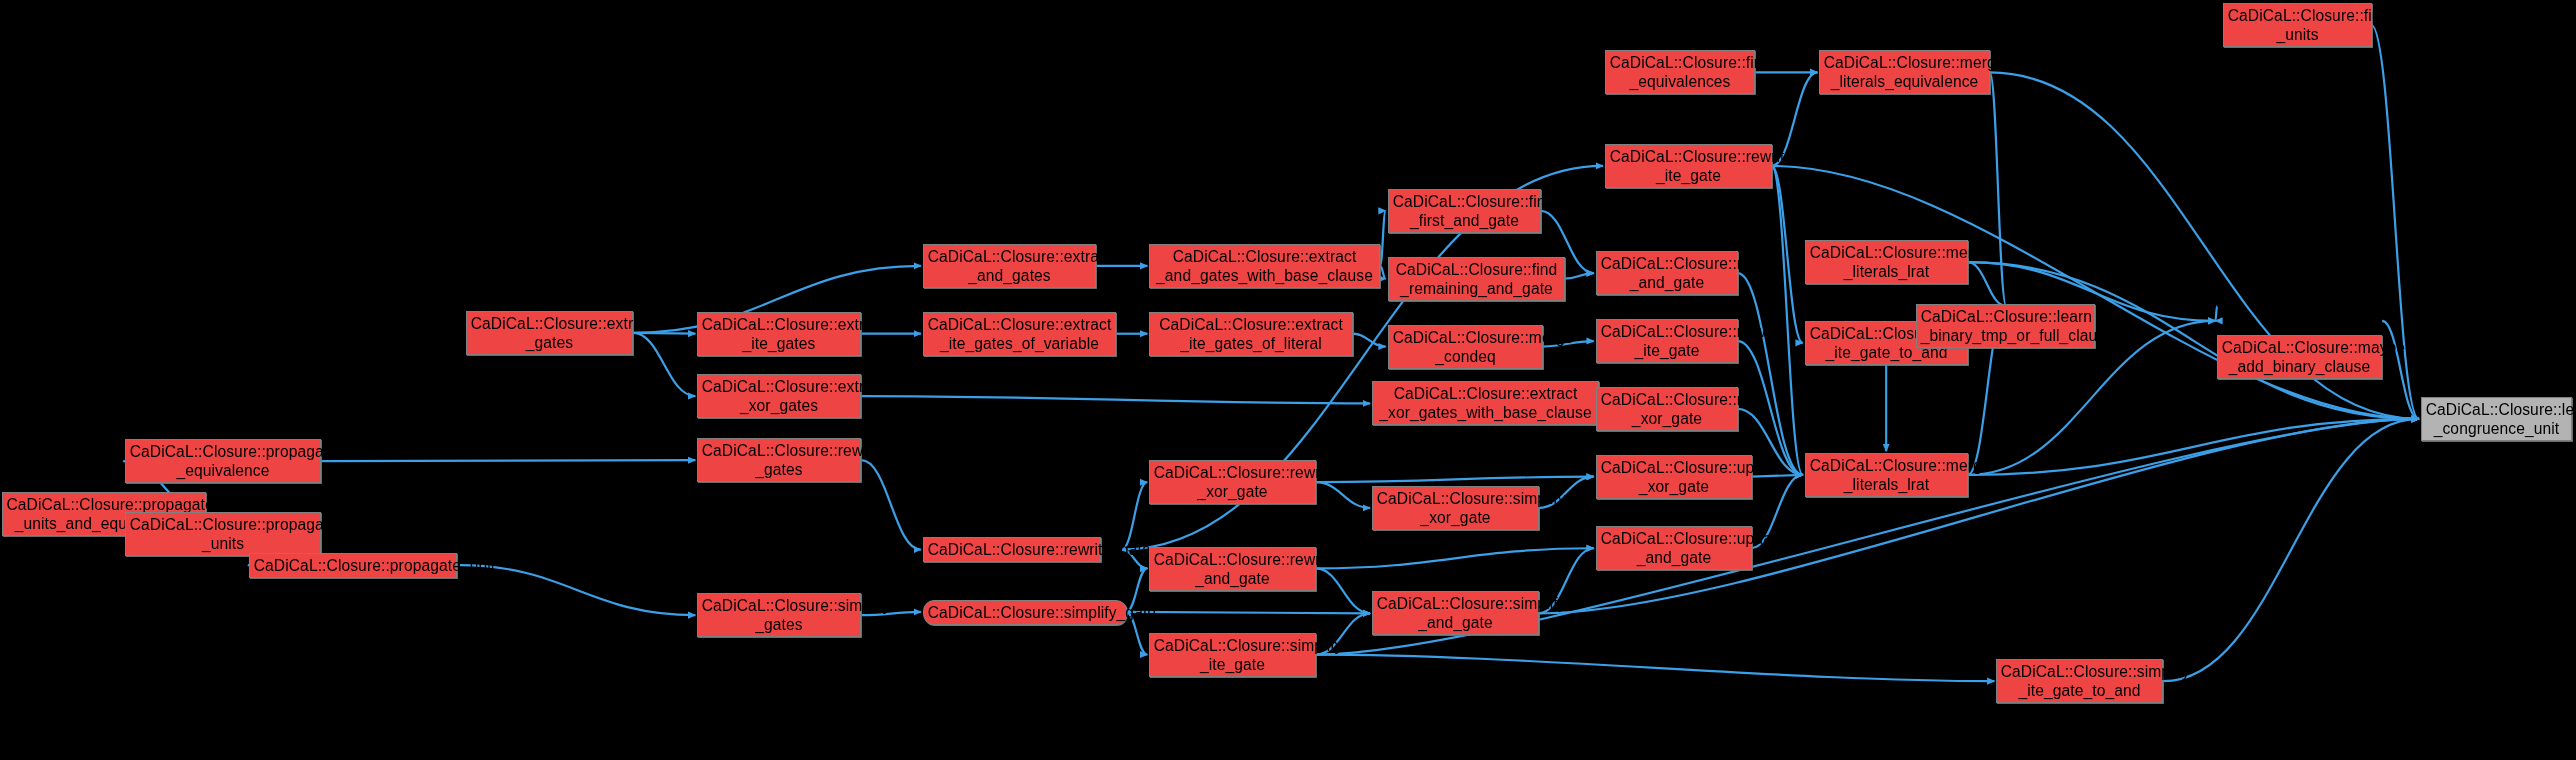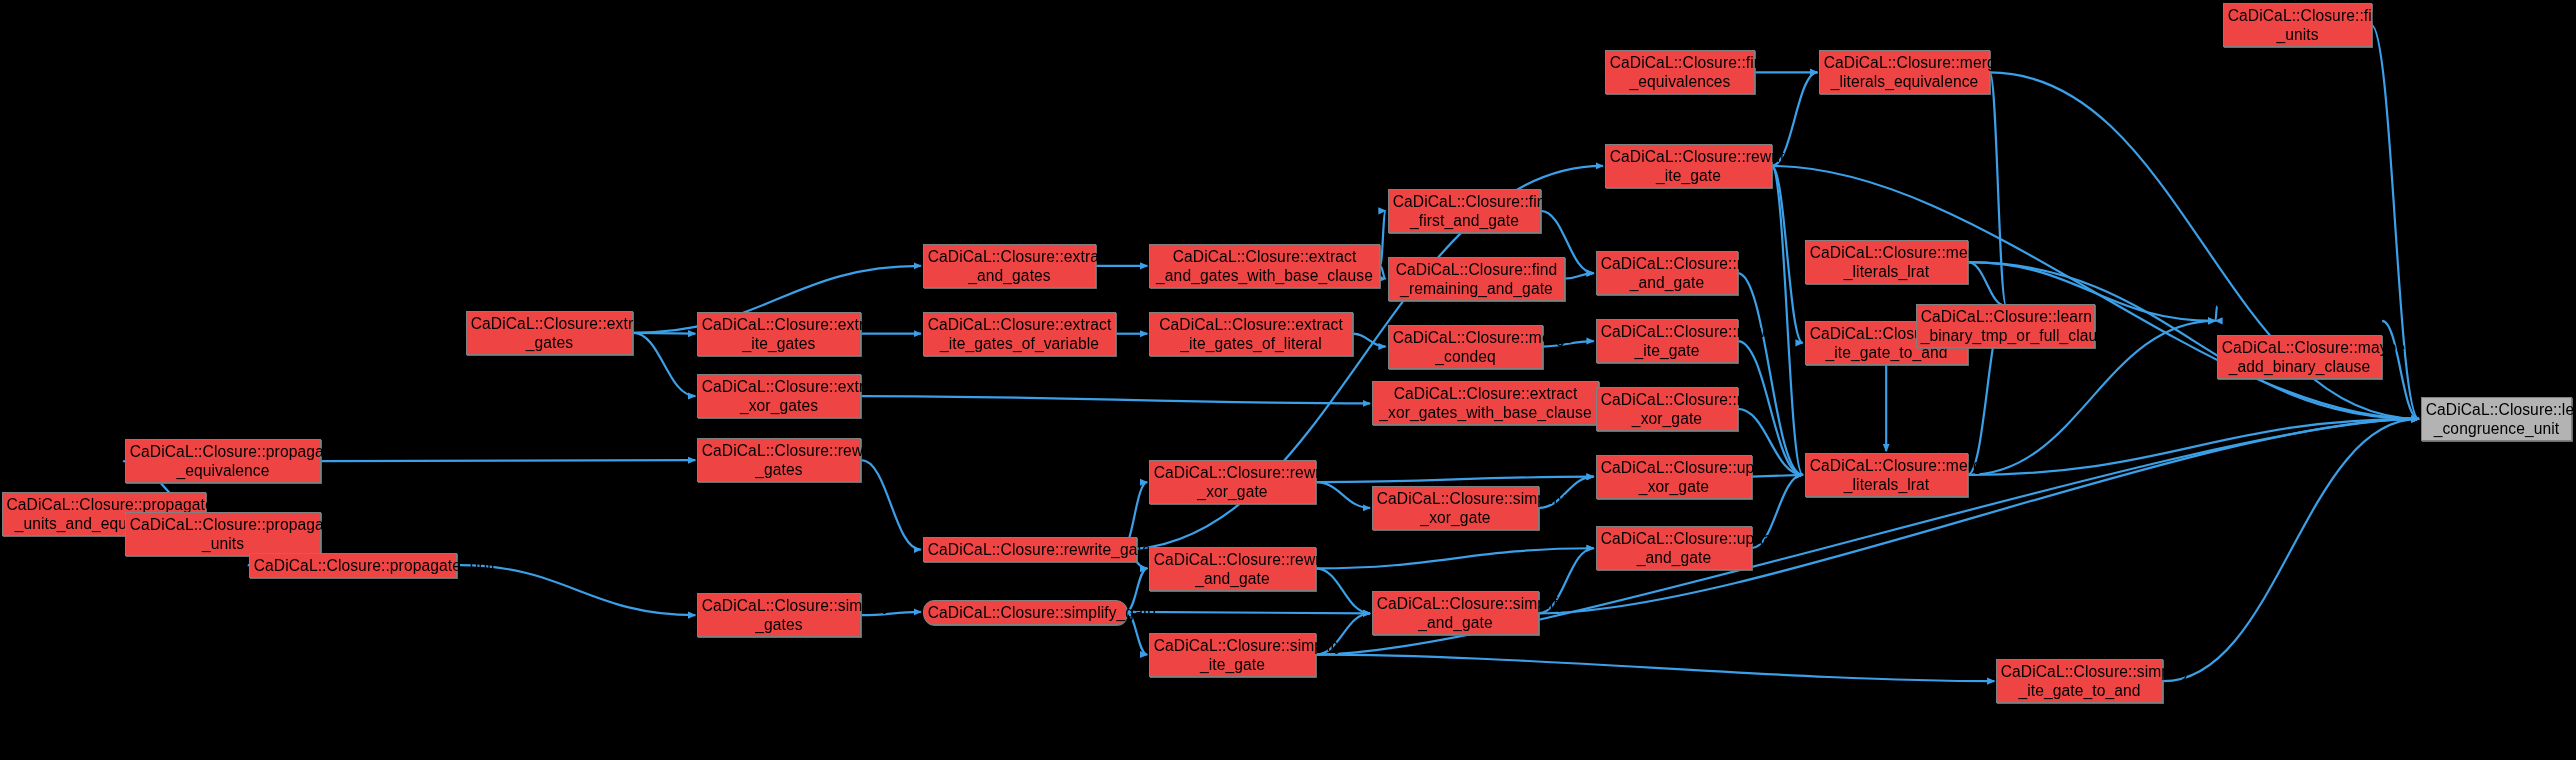--- a/index.html
+++ b/index.html
@@ -106,21 +106,21 @@
       <div class="node" style="left: 697px; top: 438px; width: 164px; height: 44px;"><span>CaDiCaL::Closure::rewrite
 _gates</span></div>
       <div class="node" style="left: 923px; top: 312px; width: 193px; height: 44px;"><span>CaDiCaL::Closure::extract
 _ite_gates_of_variable</span></div>
       <div class="node" style="left: 1149px; top: 244px; width: 231px; height: 44px;"><span>CaDiCaL::Closure::extract
 _and_gates_with_base_clause</span></div>
       <div class="node" style="left: 1149px; top: 312px; width: 204px; height: 44px;"><span>CaDiCaL::Closure::extract
 _ite_gates_of_literal</span></div>
       <div class="node" style="left: 1372px; top: 381px; width: 227px; height: 44px;"><span>CaDiCaL::Closure::extract
 _xor_gates_with_base_clause</span></div>
-      <div class="node" style="left: 923px; top: 537px; width: 214px; height: 25px;"><span>CaDiCaL::Closure::rewrite_gate</span></div>
+      <div class="node" style="left: 923px; top: 537px; width: 178px; height: 25px;"><span>CaDiCaL::Closure::rewrite_gate</span></div>
       <div class="node" style="left: 1149px; top: 460px; width: 167px; height: 44px;"><span>CaDiCaL::Closure::rewrite
 _xor_gate</span></div>
       <div class="node" style="left: 1149px; top: 547px; width: 167px; height: 44px;"><span>CaDiCaL::Closure::rewrite
 _and_gate</span></div>
       <div class="node" style="left: 697px; top: 593px; width: 164px; height: 44px;"><span>CaDiCaL::Closure::simplify
 _gates</span></div>
       <div class="node" style="left: 923px; top: 600px; width: 204px; height: 25px; border-radius: 11px;"><span>CaDiCaL::Closure::simplify_gate</span></div>
       <div class="node" style="left: 1149px; top: 633px; width: 167px; height: 44px;"><span>CaDiCaL::Closure::simplify
 _ite_gate</span></div>
       <div class="node" style="left: 1388px; top: 189px; width: 153px; height: 44px;"><span>CaDiCaL::Closure::find

